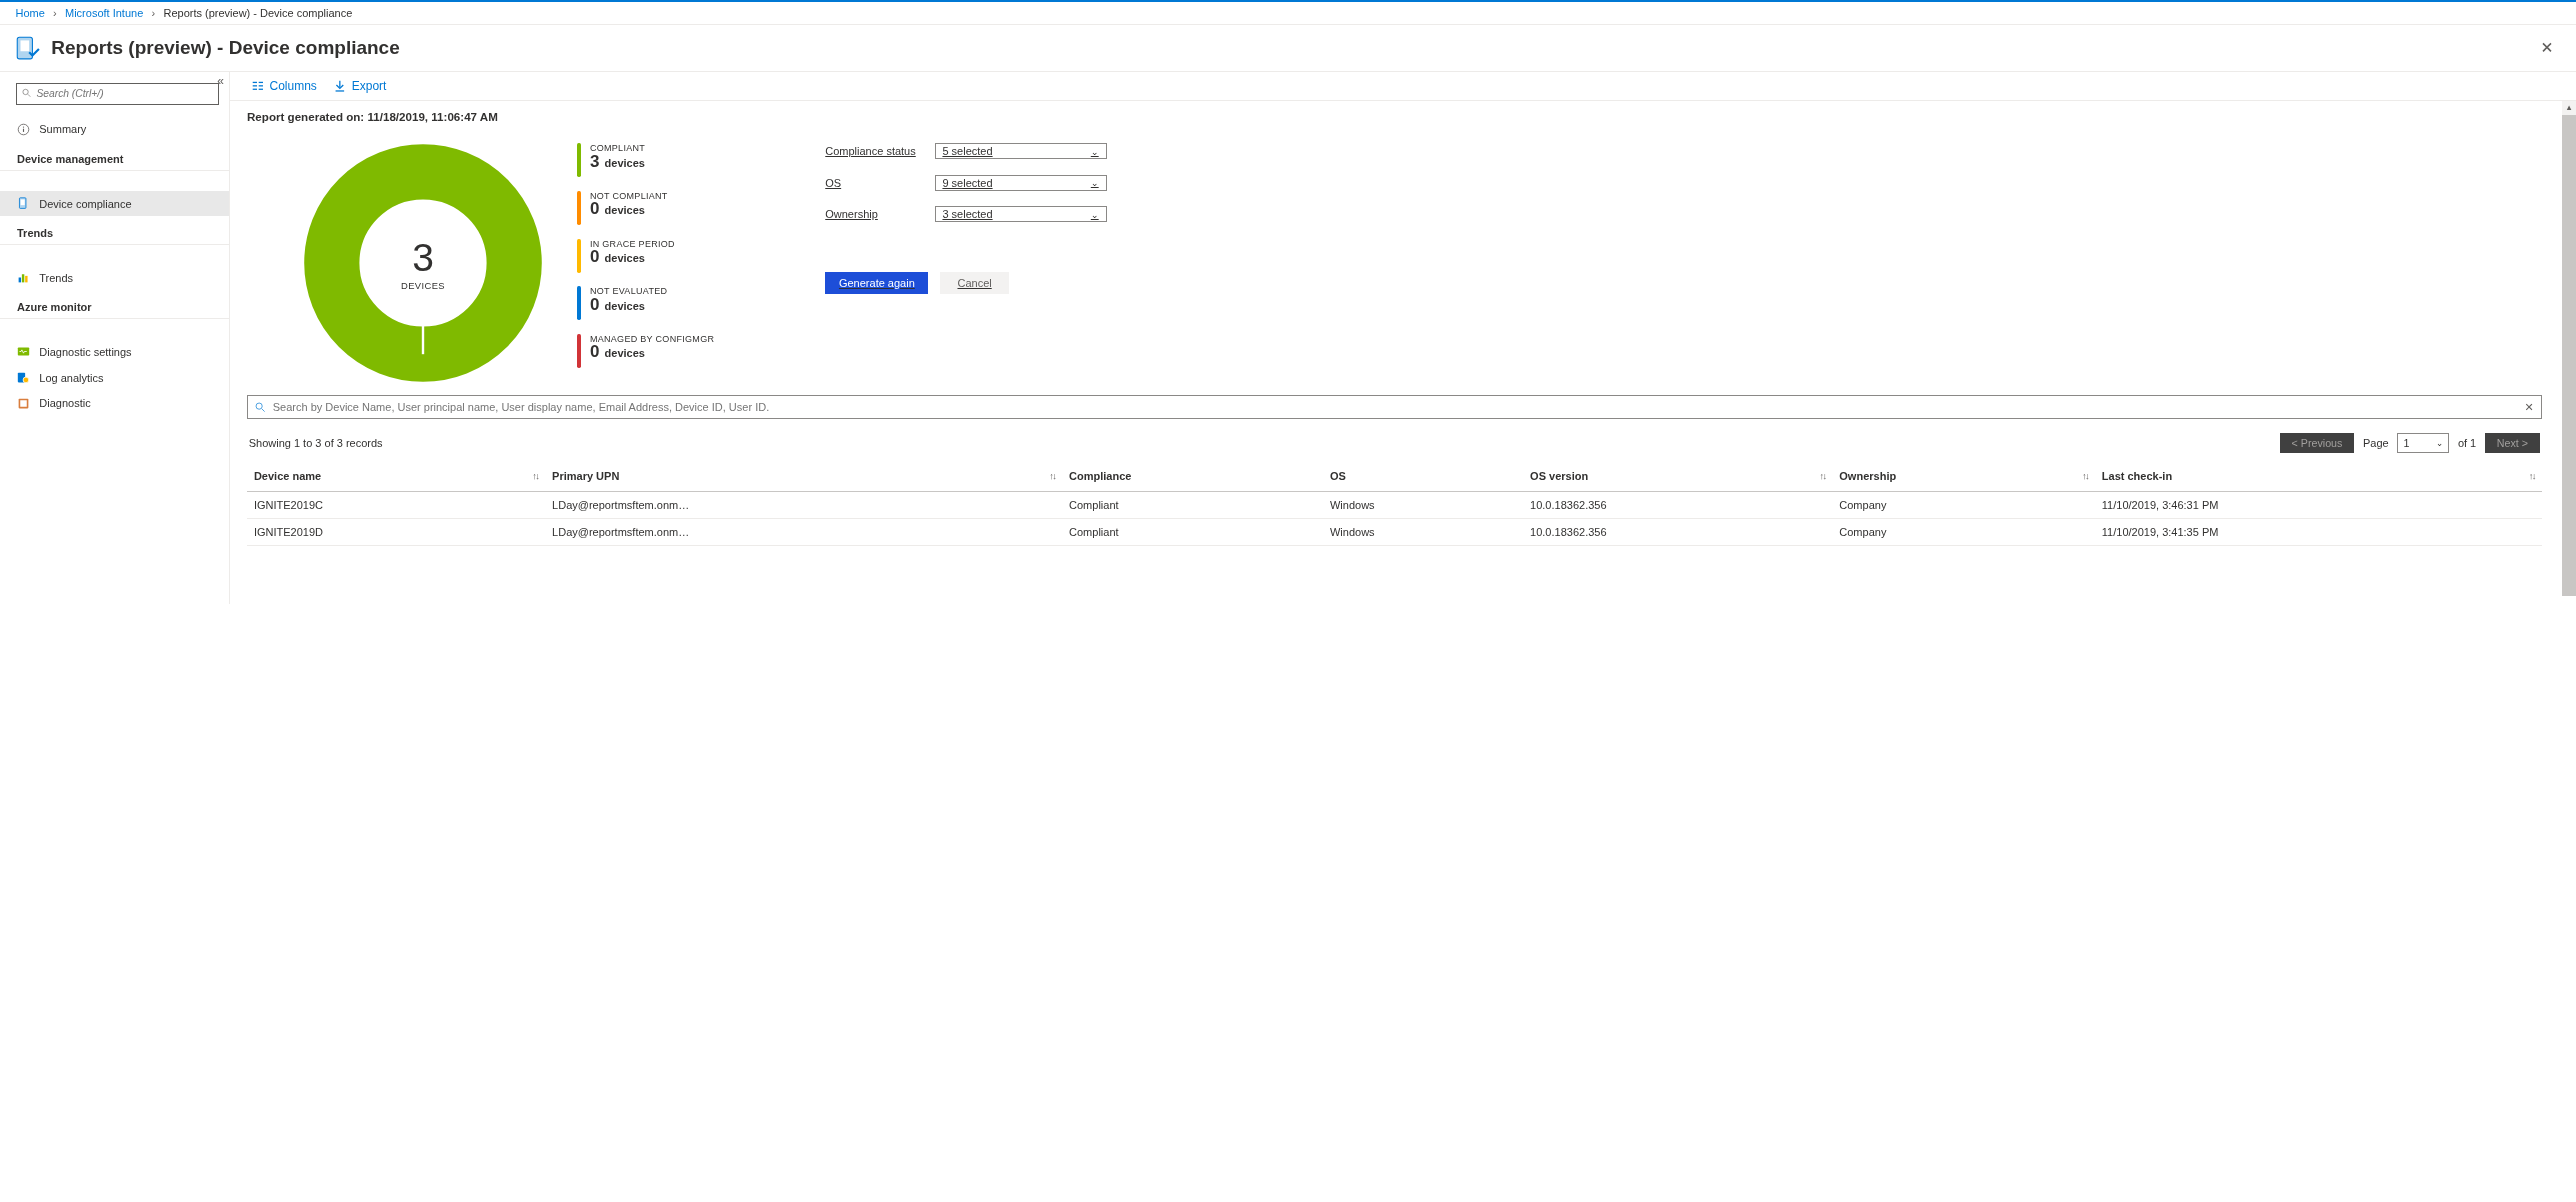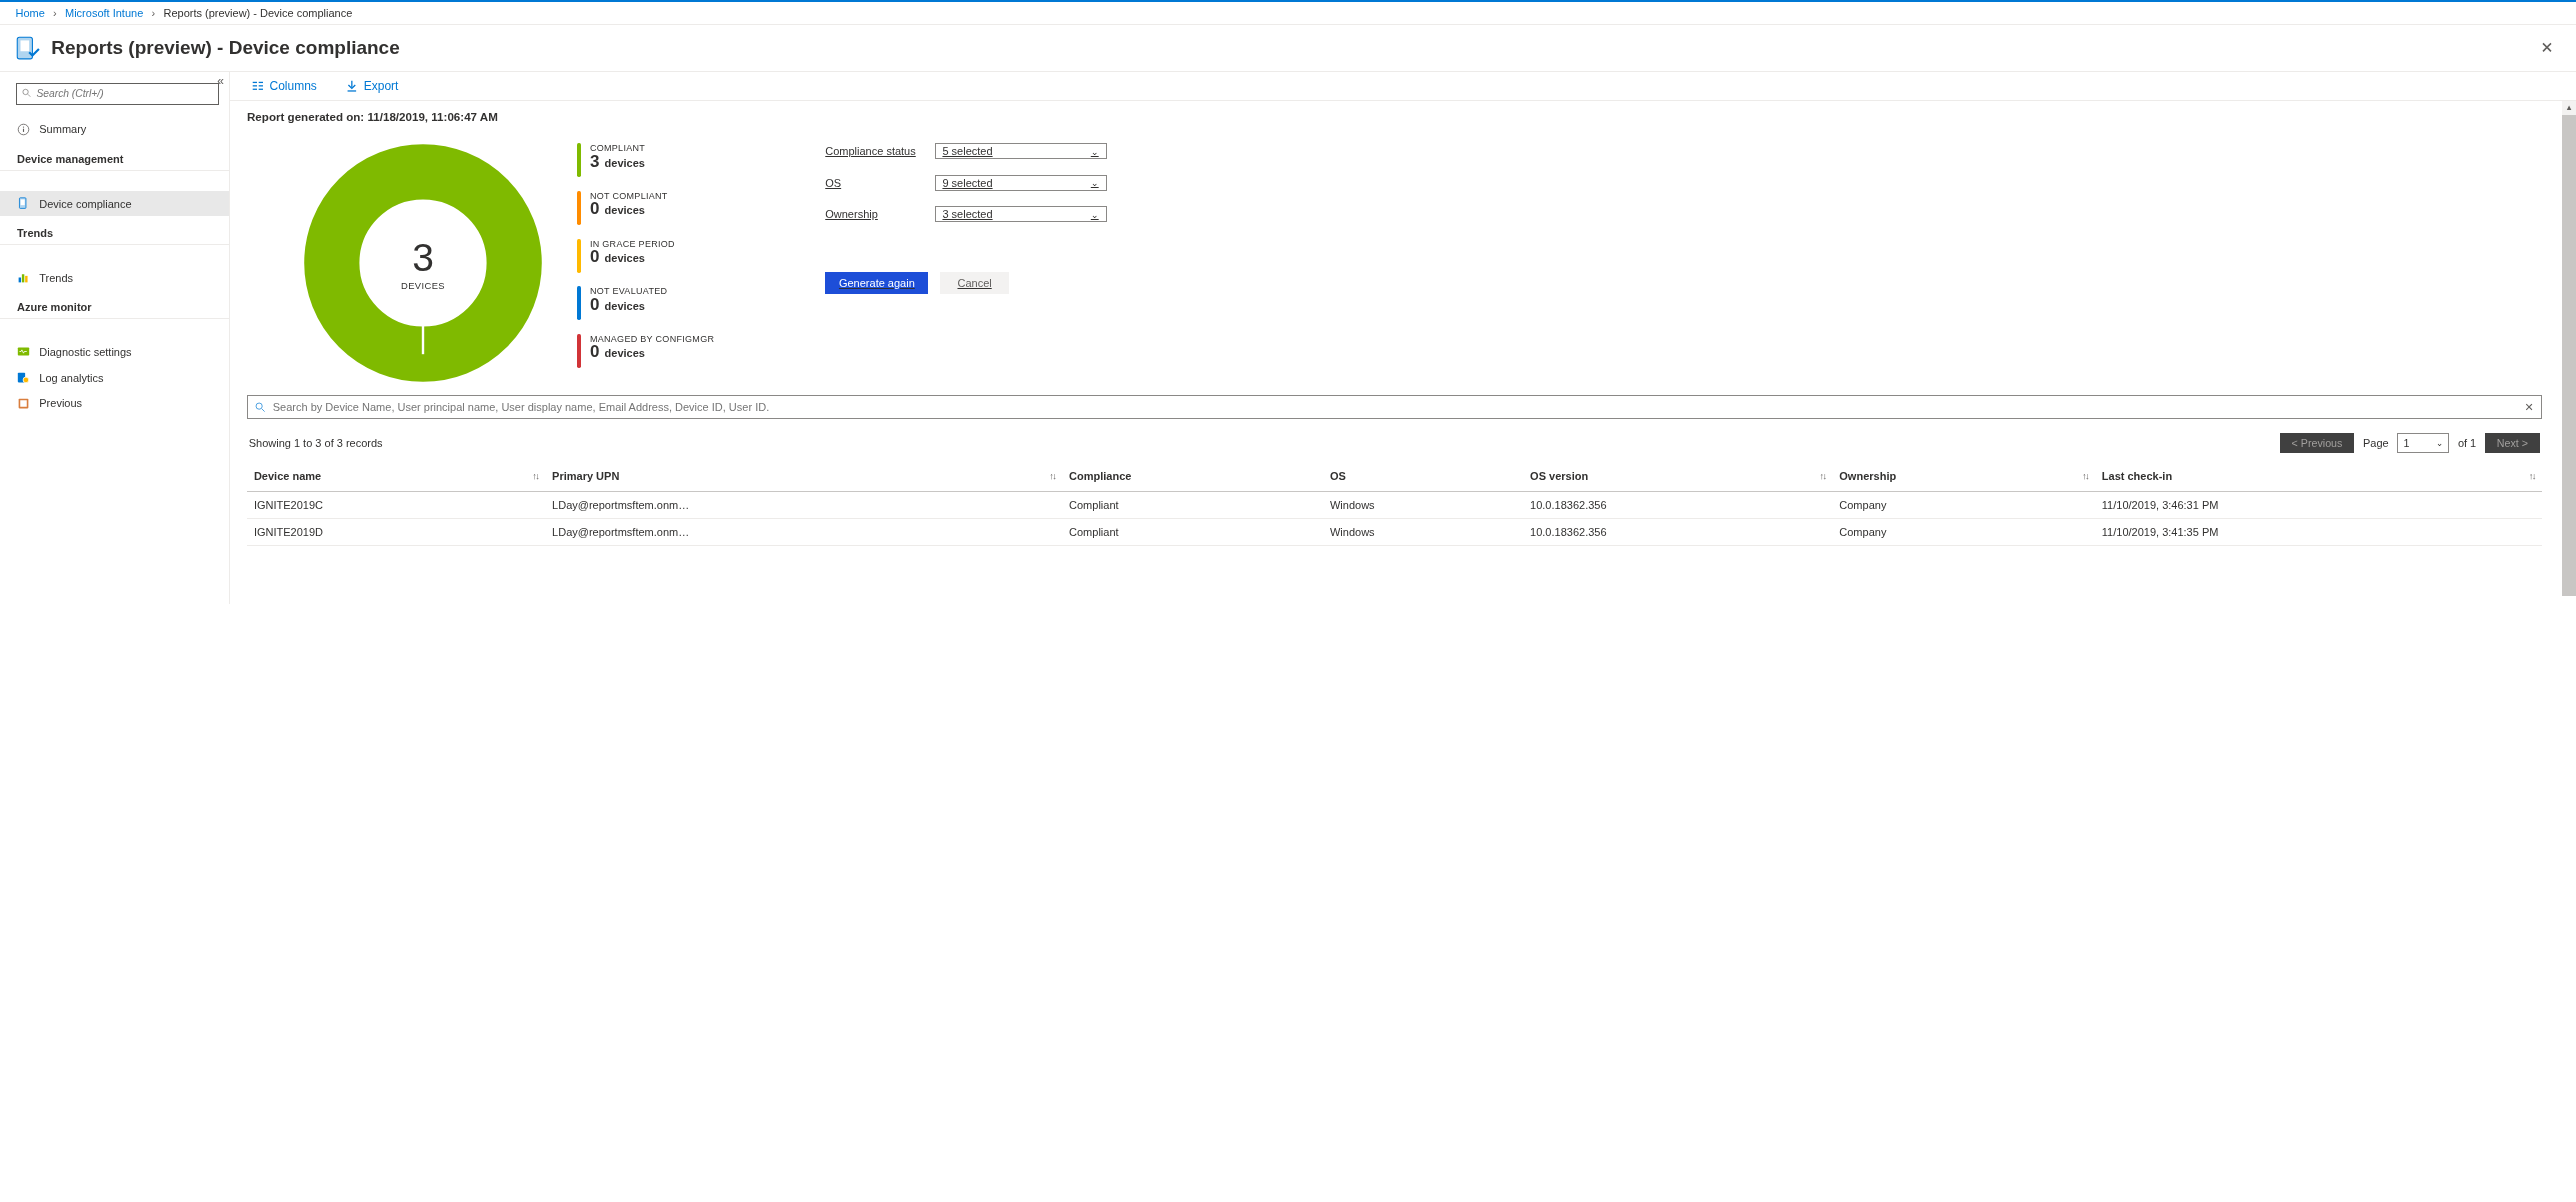--- a/index.html
+++ b/index.html
@@ -22,21 +22,21 @@
   .search-box { margin: 5.2px 10.3px 12px 15.5px; border:0.9px solid #605e5c; height:22px; display:flex; align-items:center; padding: 0 5.2px; gap:5.2px; }
   .search-box input { border:none; outline:none; width:100%; font-style:italic; color:#605e5c; font-size:10.3px; background:transparent;}
   .search-icon-svg { width:10.3px; height:10.3px; }
 
   .side-item { display:flex; align-items:center; gap:8.6px; padding: 6px 0 6px 17px; cursor:pointer; font-size:11px; color:#323130;}
   .side-item.selected { background:#e8e8e8; }
   .side-section { font-size:11px; font-weight:600; padding: 10.3px 0 5.2px 17px; border-bottom:0.9px solid #edebe9; margin-bottom:20px;}
   .side-icon { width:13.7px; height:13.7px; display:flex; align-items:center; justify-content:center; }
 
   .content { flex:1; display:flex; flex-direction:column; }
-  .toolbar { display:flex; align-items:center; gap:28px; padding: 6.9px 20.6px; border-bottom:0.9px solid #edebe9; color:#0078d4; font-size:12px;}
+  .toolbar { display:flex; align-items:center; gap:16px; padding: 6.9px 20.6px; border-bottom:0.9px solid #edebe9; color:#0078d4; font-size:12px;}
   .toolbar-btn { display:flex; align-items:center; gap:5.2px; cursor:pointer; }
   .toolbar-btn svg { width:13.7px; height:13.7px; }
 
   .content-scroll { flex:1; overflow:auto; padding: 8.6px 0 13.7px 17px; }
   .report-gen { font-weight:600; font-size:11.6px; padding: 0 0 6.9px 0; }
 
   .summary-row { display:flex; gap:34px; align-items:flex-start; padding-top:5.2px; }
   .donut-wrap { position:relative; width:240px; height:240px; margin-left:56px; margin-top:8.6px; }
   .donut-center { position:absolute; top:50%; left:50%; transform:translate(-50%, -50%); text-align:center;}
   .donut-center .num { font-size:39px; font-weight:300; }
@@ -168,21 +168,21 @@
         </span>
       <span>Log analytics</span>
     </div>
     <div class="side-item">
       <span class="side-icon">
           <svg viewBox="0 0 16 16" width="13" height="13">
             <rect x="2" y="2" width="12" height="12" rx="1" fill="#d97e3e"></rect>
             <rect x="4" y="4" width="8" height="8" fill="#fff"></rect>
           </svg>
         </span>
-      <span>Previous</span>
+      <span>Diagnostic</span>
     </div>
   </div>
 
   <div class="content">
     <div class="toolbar">
       <div class="toolbar-btn">
         <svg viewBox="0 0 16 16">
             <line x1="2" y1="4" x2="7" y2="4" stroke="#0078d4" stroke-width="1.5"></line>
             <line x1="2" y1="8" x2="7" y2="8" stroke="#0078d4" stroke-width="1.5"></line>
             <line x1="2" y1="12" x2="7" y2="12" stroke="#0078d4" stroke-width="1.5"></line>

